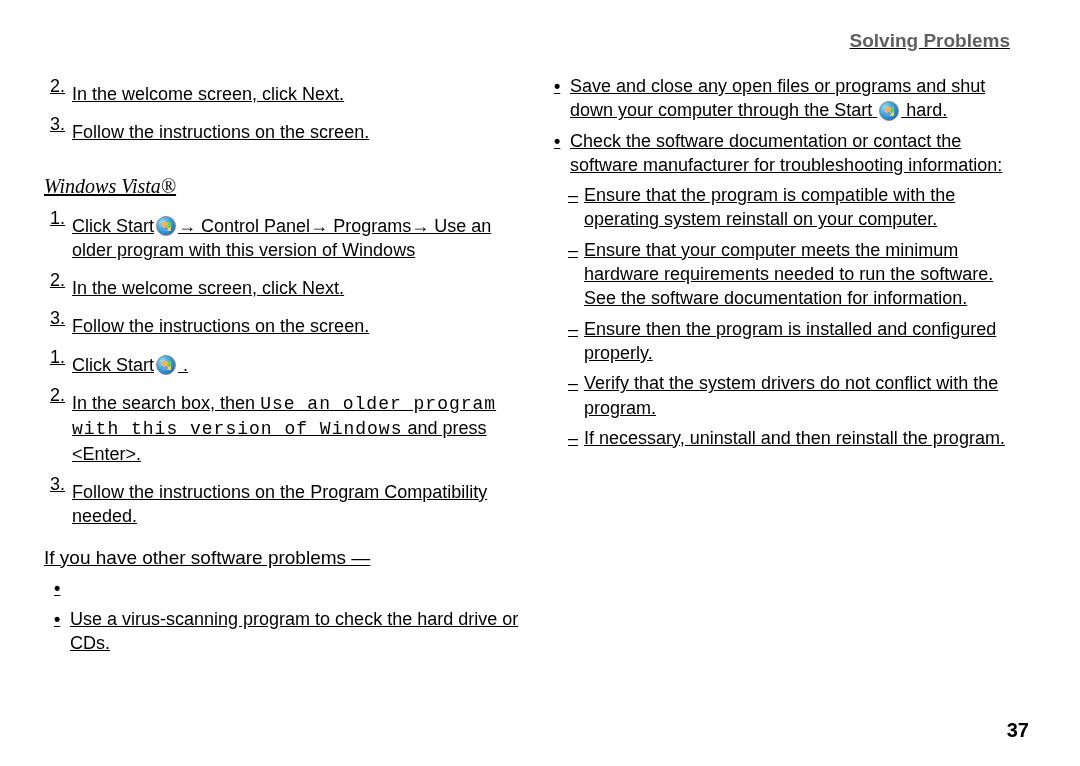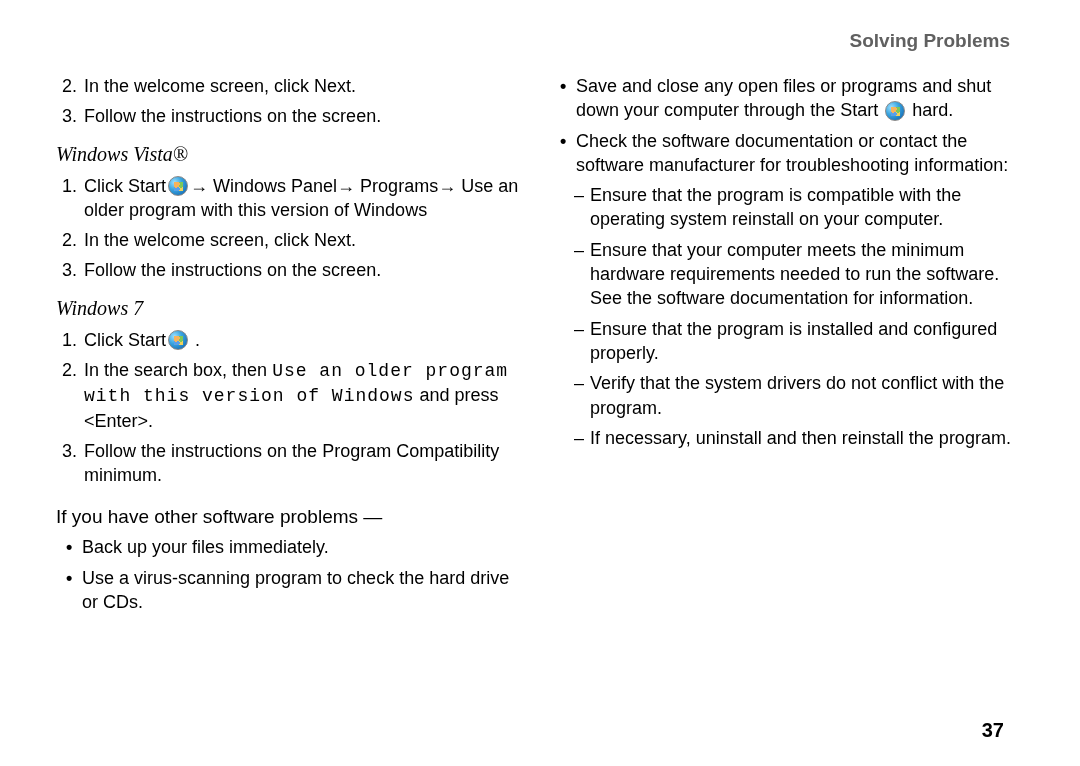--- a/index.html
+++ b/index.html
@@ -10,22 +10,23 @@
     height: 766px;
     font-family: Arial, Helvetica, sans-serif;
     font-size: 18px;
     color: #000;
     background: #fff;
     position: relative;
   }
   .page {
     width: 100%;
     height: 100%;
-    padding: 30px 60px 40px 56px;
+    padding: 30px 60px 40px 44px;
     position: relative;
+    text-decoration: underline;
   }
   .header {
     text-align: right;
     font-weight: bold;
     font-size: 19px;
     color: #606060;
     margin-bottom: 16px;
     padding-right: 10px;
   }
   .columns {
@@ -37,26 +38,26 @@
     line-height: 1.35;
   }
   .ol-item {
     display: flex;
     margin: 6px 0 6px 6px;
   }
   .ol-num {
     width: 22px;
     flex-shrink: 0;
   }
-  .ol-body { flex: 1; }
+  .ol-body { flex: 1; margin-top: 8px; }
   .subhead {
     font-style: italic;
     font-family: 'Times New Roman', serif;
     font-size: 20px;
-    margin: 12px 0 4px 0;
+    margin: 28px 0 4px 0;
   }
   .plainhead {
     font-size: 19px;
     margin: 16px 0 6px 0;
   }
   .ul-item {
     display: flex;
     margin: 6px 0 6px 10px;
   }
   .bullet {
@@ -94,21 +95,21 @@
     left:5px;top:5px;
     background:
       radial-gradient(circle at 25% 25%, #f7b35c 0 35%, transparent 36%),
       radial-gradient(circle at 75% 25%, #7cc85a 0 35%, transparent 36%),
       radial-gradient(circle at 25% 75%, #5aa0e8 0 35%, transparent 36%),
       radial-gradient(circle at 75% 75%, #f2d25a 0 35%, transparent 36%);
   }
   .pagenum {
     position: absolute;
     bottom: 24px;
-    right: 76px;
+    right: 51px;
     font-weight: bold;
     font-size: 20px;
   }
 </style>
 </head>
 <body>
 
 <div class="page">
   <div class="header">Solving Problems</div>
 
@@ -125,60 +126,58 @@
       <div class="ol-item">
         <div class="ol-num">3.</div>
         <div class="ol-body">Follow the instructions on the screen.</div>
       </div>
 
       <div class="subhead">Windows Vista®</div>
 
       <div class="ol-item">
         <div class="ol-num">1.</div>
         <div class="ol-body">
-          <span>Click </span><span>Start</span><span class="start-orb"></span><span>→ </span><span>Windows Panel</span><span>→ </span><span>Programs</span><span>→ </span><span>Use an older program with this version of Windows</span>
+          <span>Click </span><span>Start</span><span class="start-orb"></span><span>→ </span><span>Control Panel</span><span>→ </span><span>Programs</span><span>→ </span><span>Use an older program with this version of Windows</span>
         </div>
       </div>
       <div class="ol-item">
         <div class="ol-num">2.</div>
         <div class="ol-body">
           <span>In the welcome screen, click </span><span>Next</span><span>.</span>
         </div>
       </div>
       <div class="ol-item">
         <div class="ol-num">3.</div>
         <div class="ol-body">Follow the instructions on the screen.</div>
       </div>
 
-      <div class="subhead">Windows 7</div>
 
       <div class="ol-item">
         <div class="ol-num">1.</div>
         <div class="ol-body">
           <span>Click </span><span>Start</span><span class="start-orb"></span><span> .</span>
         </div>
       </div>
       <div class="ol-item">
         <div class="ol-num">2.</div>
         <div class="ol-body">
           <span>In the search box, then </span><span class="code">Use an older program with this version of Windows</span><span> and press &lt;Enter&gt;.</span>
         </div>
       </div>
       <div class="ol-item">
         <div class="ol-num">3.</div>
         <div class="ol-body">
-          <span>Follow the instructions on the </span><span>Program Compatibility</span><span> minimum.</span>
+          <span>Follow the instructions on the </span><span>Program Compatibility</span><span> needed.</span>
         </div>
       </div>
 
       <div class="plainhead">If you have other software problems —</div>
 
       <div class="ul-item">
         <div class="bullet">•</div>
-        <div>Back up your files immediately.</div>
       </div>
       <div class="ul-item">
         <div class="bullet">•</div>
         <div>Use a virus-scanning program to check the hard drive or CDs.</div>
       </div>
 
     </div>
 
     <div class="col">
 
@@ -197,21 +196,21 @@
       <div class="dash-item">
         <div class="dash">–</div>
         <div>Ensure that the program is compatible with the operating system reinstall on your computer.</div>
       </div>
       <div class="dash-item">
         <div class="dash">–</div>
         <div>Ensure that your computer meets the minimum hardware requirements needed to run the software. See the software documentation for information.</div>
       </div>
       <div class="dash-item">
         <div class="dash">–</div>
-        <div>Ensure that the program is installed and configured properly.</div>
+        <div>Ensure then the program is installed and configured properly.</div>
       </div>
       <div class="dash-item">
         <div class="dash">–</div>
         <div>Verify that the system drivers do not conflict with the program.</div>
       </div>
       <div class="dash-item">
         <div class="dash">–</div>
         <div>If necessary, uninstall and then reinstall the program.</div>
       </div>
 

